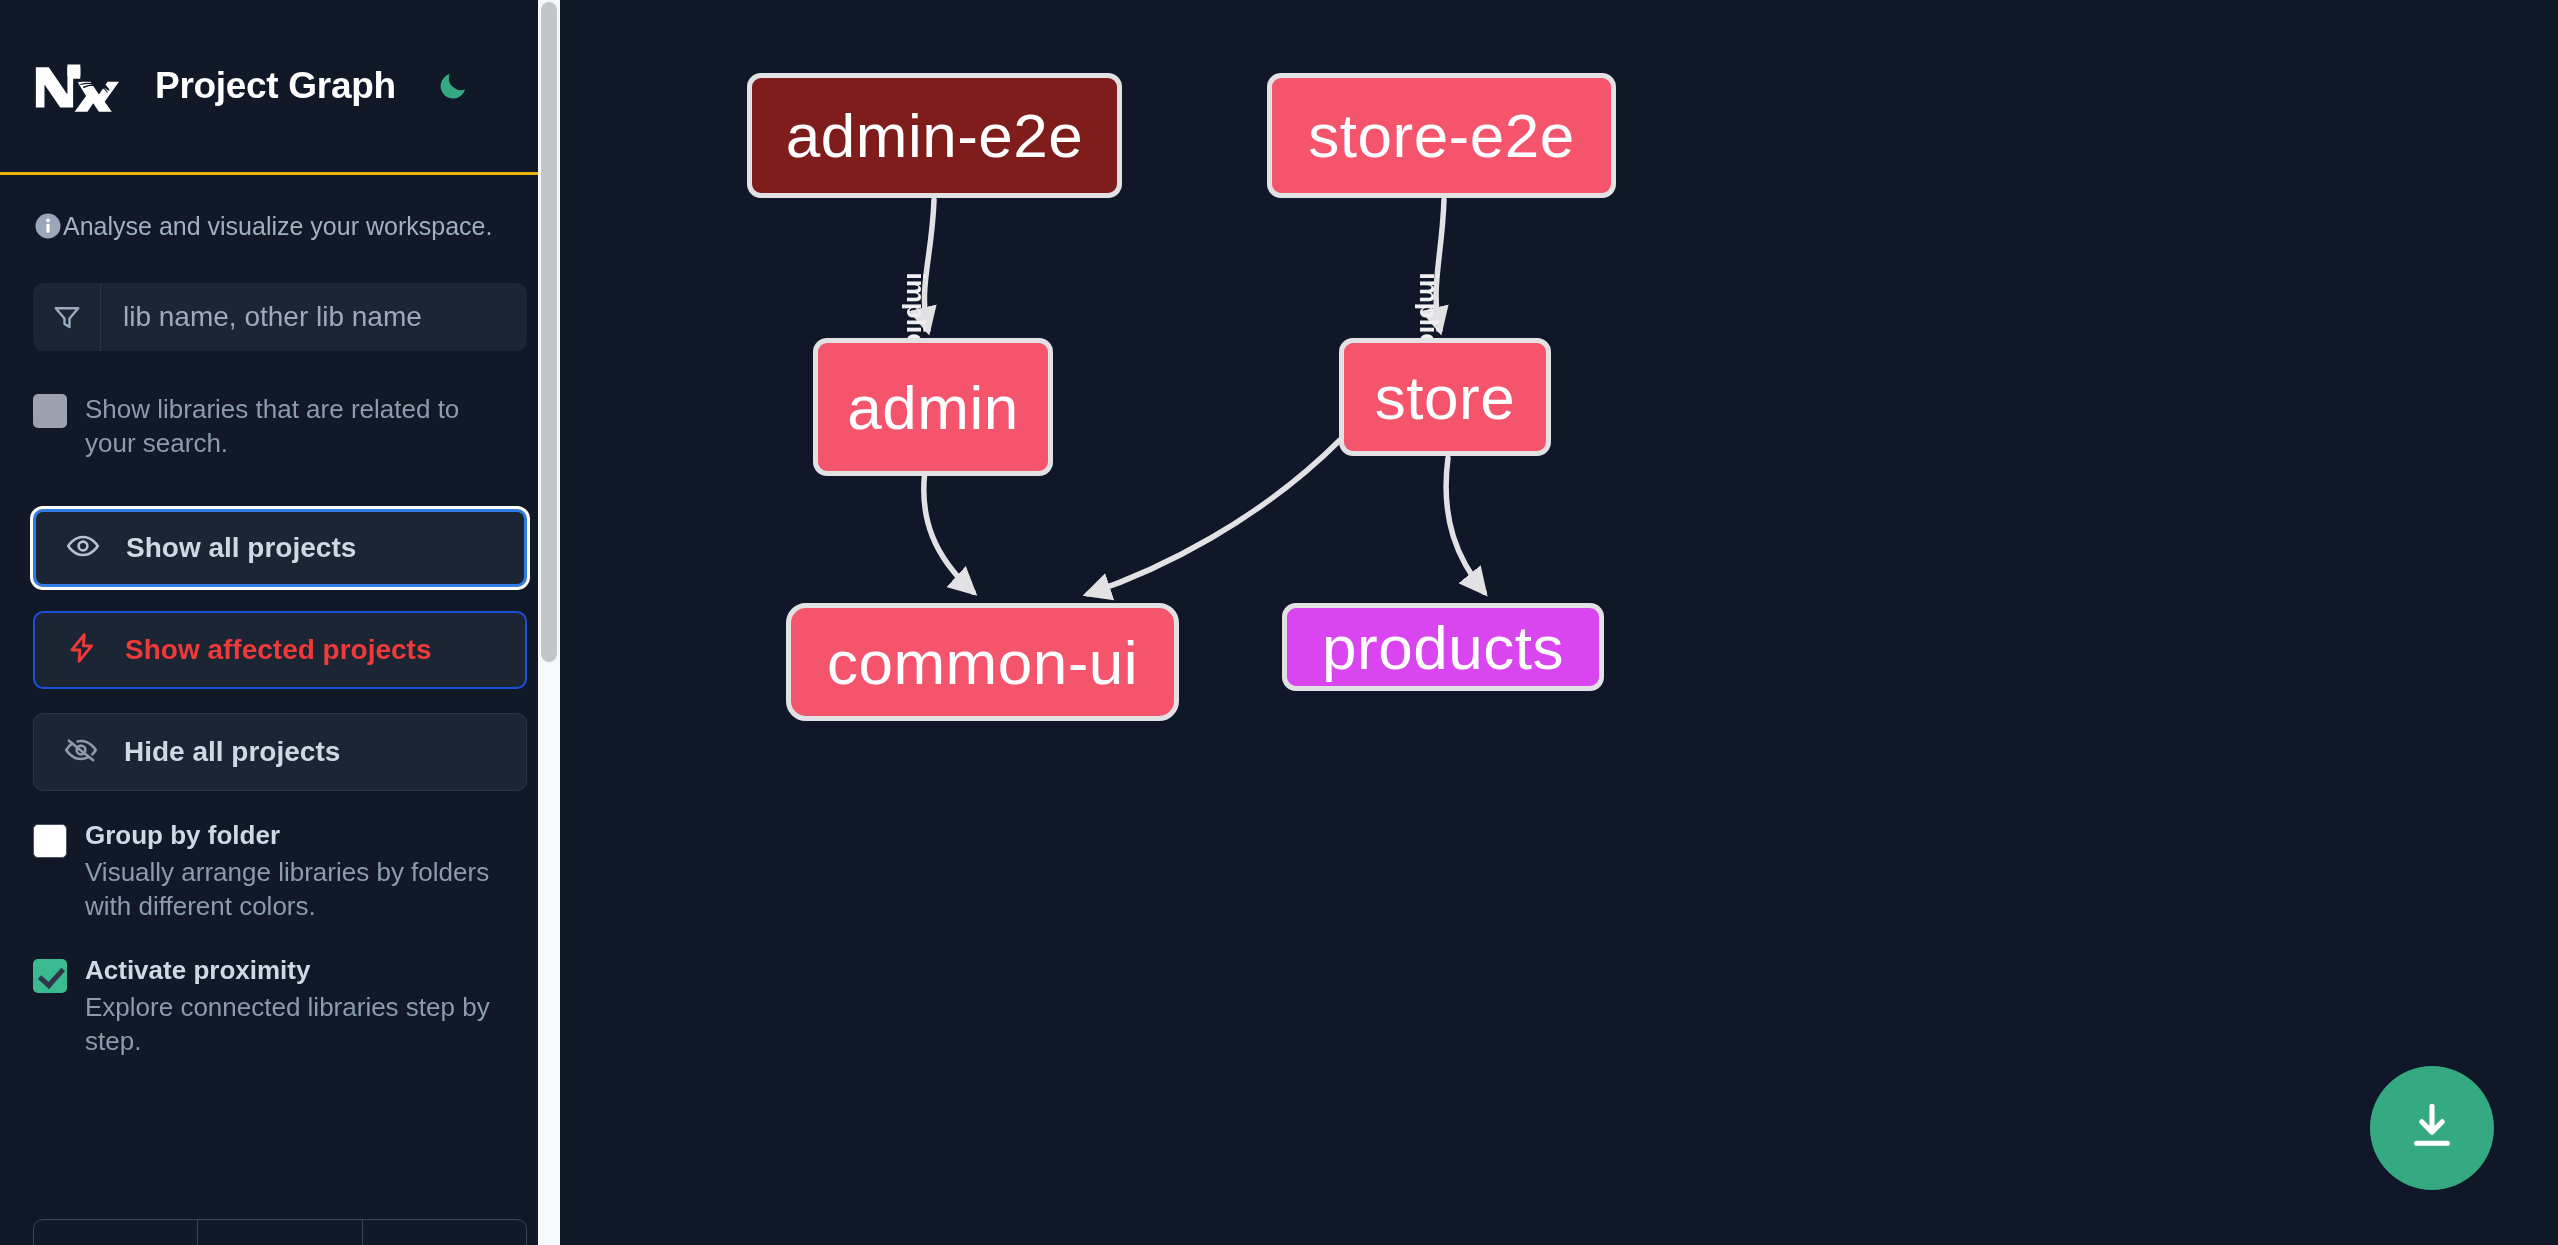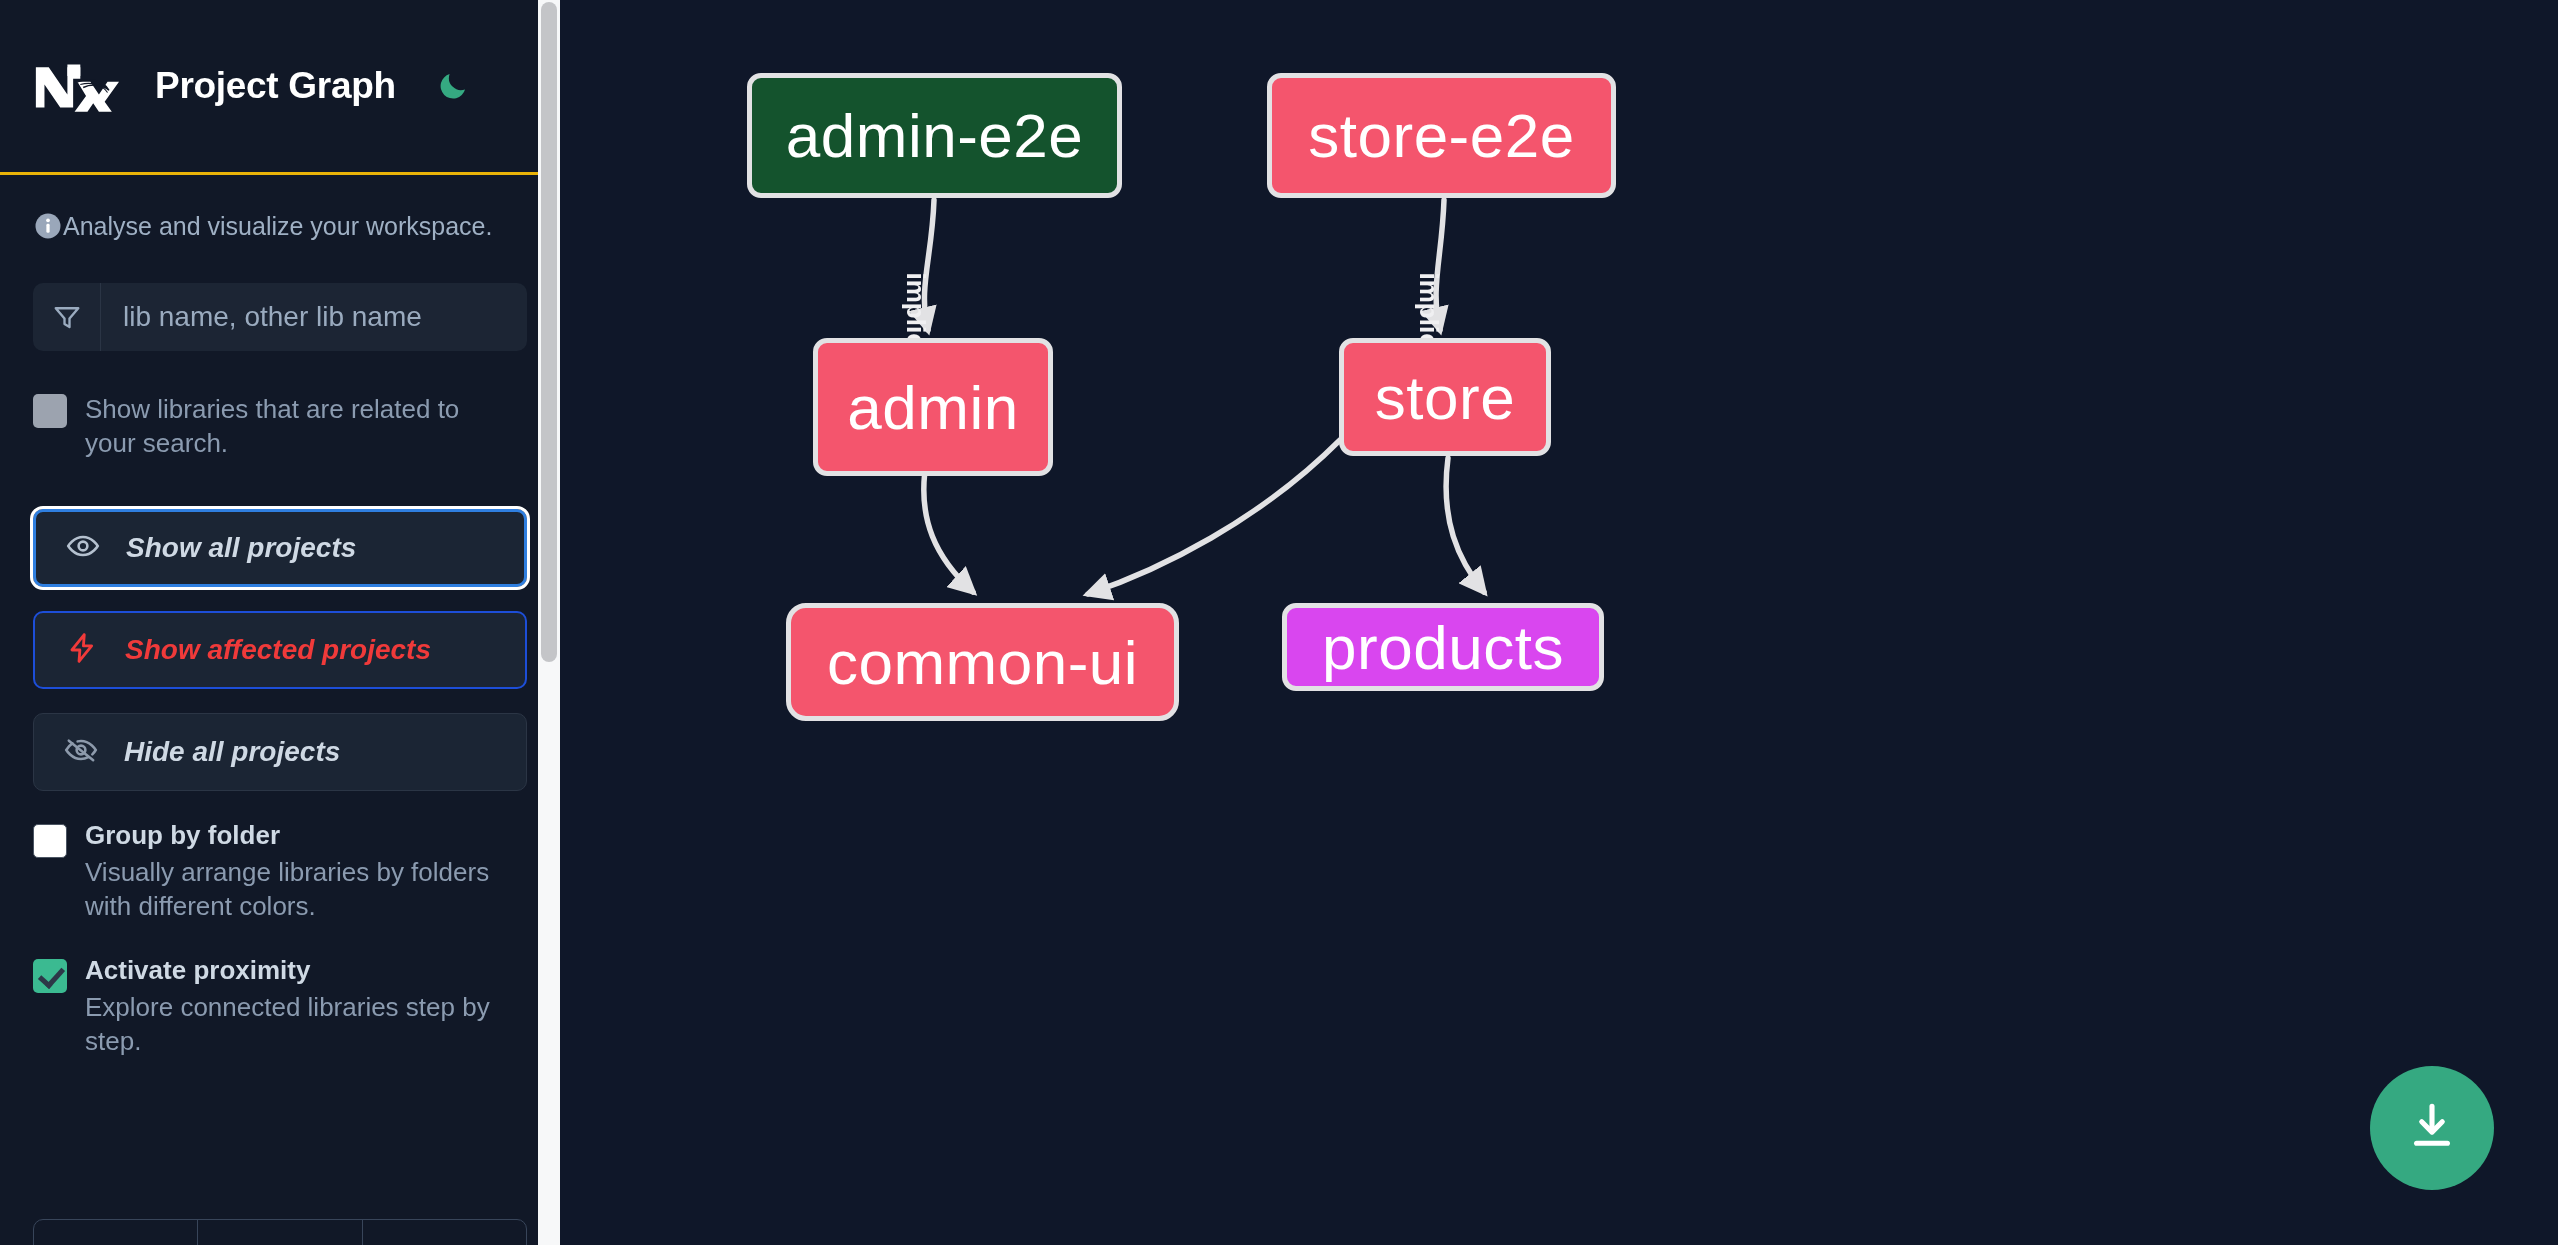--- a/index.html
+++ b/index.html
@@ -126,21 +126,20 @@
     height: 78px;
     width: 100%;
     background: #1b2534;
     border-radius: 10px;
     display: flex; align-items: center;
     padding-left: 30px;
     gap: 26px;
     margin-bottom: 24px;
     cursor: pointer;
     border: 1px solid transparent;
-    font-style: italic;
   }
   .gbtn-label { font-size: 28px; font-weight: 700; }
   .gbtn.focused {
     border: 3px solid #2f7fe0;
     outline: 3px solid #ffffff;
     outline-offset: 0px;
   }
   .gbtn.focused .gbtn-label { color: #cfd9e4; }
   .gbtn.danger { border: 2px solid #1d4ed8; }
   .gbtn.danger .gbtn-label { color: #f03a3a; }
@@ -347,21 +346,21 @@
 
         <path d="M780 440 C700 520 600 570 528 594" marker-end="url(#arw)"></path>
 
         <path d="M888 458 C880 520 898 560 924 592" marker-end="url(#arw)"></path>
       </g>
     </svg>
 
     <div class="edge-label" style="left:355px; top:318px; transform:translate(-50%,-50%) rotate(90deg);">implicit</div>
     <div class="edge-label" style="left:868px; top:318px; transform:translate(-50%,-50%) rotate(90deg);">implicit</div>
 
-    <div class="gnode" style="left:187px; top:73px; width:375px; height:125px; background:#14532d;">
+    <div class="gnode" style="left:187px; top:73px; width:375px; height:125px; background:#7f1d1d;">
       <span class="gnode-label">admin-e2e</span>
     </div>
 
     <div class="gnode" style="left:707px; top:73px; width:349px; height:125px; background:#f4556d;">
       <span class="gnode-label">store-e2e</span>
     </div>
 
     <div class="gnode" style="left:253px; top:338px; width:240px; height:138px; background:#f4556d;">
       <span class="gnode-label">admin</span>
     </div>

